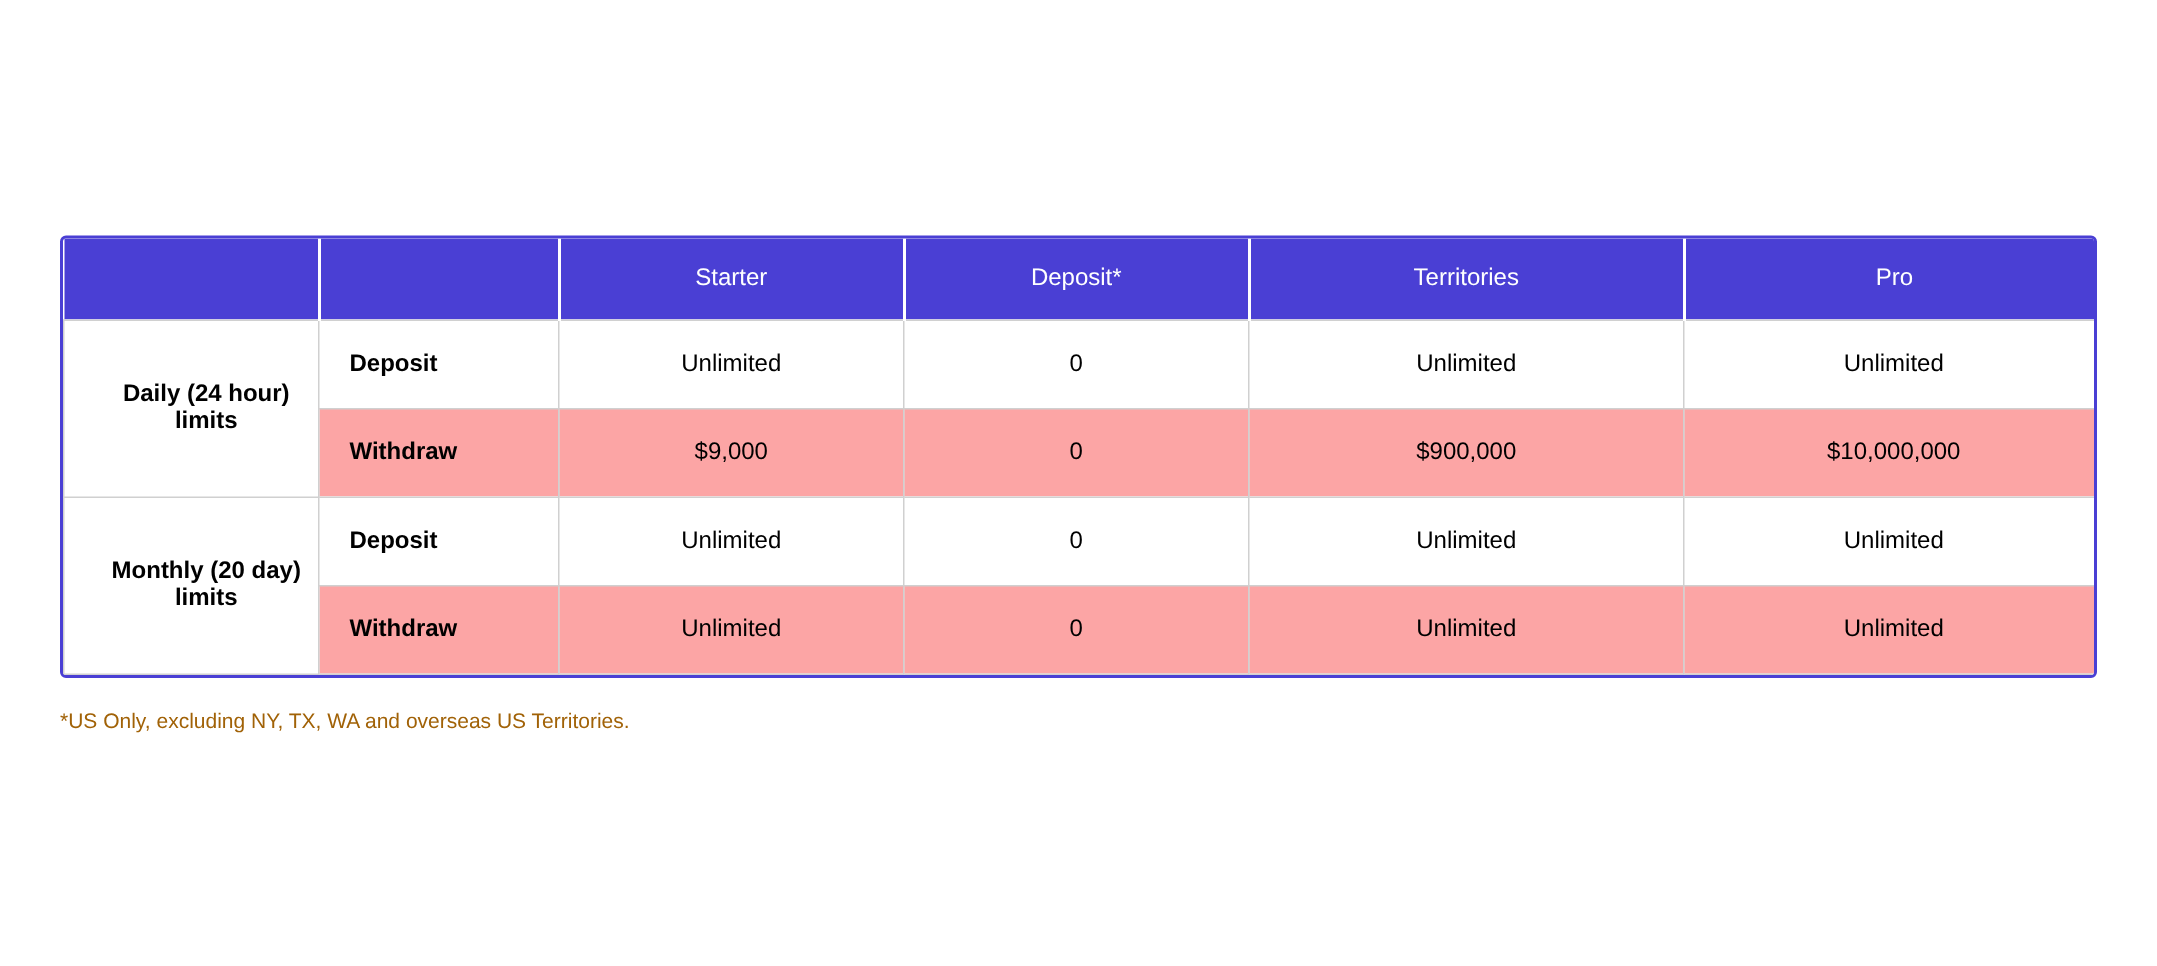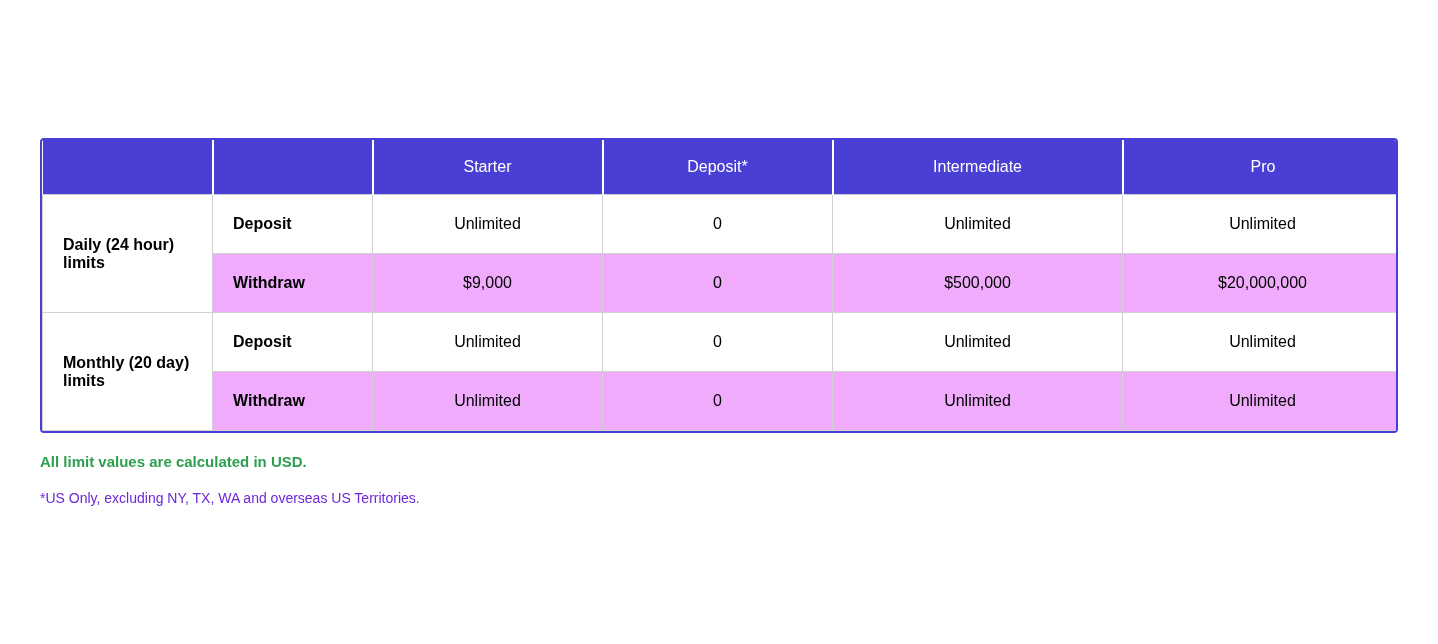--- a/index.html
+++ b/index.html
@@ -68,51 +68,51 @@
       padding: 20px 0;
       font-size: 16px;
       text-align: center;
       border: 1.5px solid #d0d0d0;
       vertical-align: middle;
     }
 
     .cell-category {
       font-weight: 700;
       font-size: 16px;
-      text-align: left;
+      text-align: center;
       padding-left: 20px;
       background-color: #ffffff;
     }
 
     .cell-type {
       font-weight: 700;
       font-size: 16px;
       text-align: left;
       padding-left: 20px;
     }
 
     .row-white td {
       background-color: #ffffff;
     }
 
     .row-gray td {
-      background-color: #f0abfc;
+      background-color: #fca5a5;
     }
 
     
     .footer-note-usd {
       font-size: 15px;
       font-weight: 700;
       color: #2e9e4f;
       margin-bottom: 8px;
     }
 
     .footer-note-asterisk {
       font-size: 14px;
-      color: #6d28d9;
+      color: #a16207;
       margin-top: 20px;
     }
   </style>
 </head>
 <body>
 
 <div class="page-container">
   <div class="table-wrapper">
     <table>
       <colgroup>
@@ -122,54 +122,53 @@
         <col class="col-express">
         <col class="col-intermediate">
         <col class="col-pro">
       </colgroup>
       <thead>
         <tr class="header-row">
           <th class="empty"></th>
           <th class="empty"></th>
           <th>Starter</th>
           <th>Deposit*</th>
-          <th>Intermediate</th>
+          <th>Territories</th>
           <th>Pro</th>
         </tr>
       </thead>
       <tbody id="table-body">
       <tr class="row-white">
             <td rowspan="2" class="cell-category">Daily (24 hour) limits</td>
             <td class="cell-type">Deposit</td>
             <td>Unlimited</td>
             <td>0</td>
             <td>Unlimited</td>
             <td>Unlimited</td>
           </tr>
           <tr class="row-gray">
             <td class="cell-type">Withdraw</td>
             <td>$9,000</td>
             <td>0</td>
-            <td>$500,000</td>
-            <td>$20,000,000</td>
+            <td>$900,000</td>
+            <td>$10,000,000</td>
           </tr>
           <tr class="row-white">
             <td rowspan="2" class="cell-category">Monthly (20 day) limits</td>
             <td class="cell-type">Deposit</td>
             <td>Unlimited</td>
             <td>0</td>
             <td>Unlimited</td>
             <td>Unlimited</td>
           </tr>
           <tr class="row-gray">
             <td class="cell-type">Withdraw</td>
             <td>Unlimited</td>
             <td>0</td>
             <td>Unlimited</td>
             <td>Unlimited</td>
           </tr>
         </tbody>
     </table>
   </div>
 
-  <div class="footer-note-usd">All limit values are calculated in USD.</div>
   <div class="footer-note-asterisk">*US Only, excluding NY, TX, WA and overseas US Territories.</div>
 </div>
 
 </body></html>

